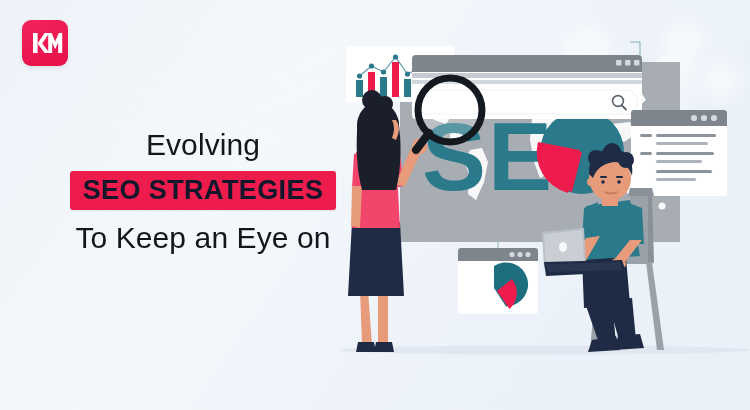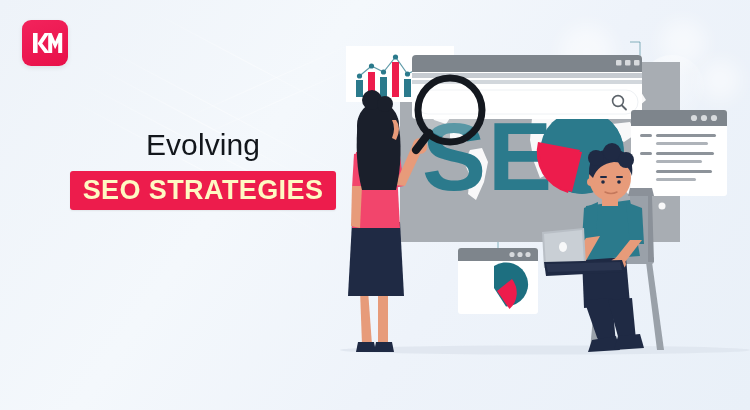--- a/index.html
+++ b/index.html
@@ -50,21 +50,21 @@
   .h-line1, .h-line3 {
     font-size:30px; line-height:1.12;
     color:#13171c; font-weight:400;
     letter-spacing:.1px;
   }
   .h-line3 { margin-top:11px; }
   .h-banner-wrap { margin-top:9px; }
   .h-banner {
     display:inline-block;
     background:#ed1c4c;
-    color:#fef9c3;
+    color:#0f172a;
     font-size:27px;
     font-weight:bold;
     letter-spacing:.4px;
     padding:5px 13px 6px 13px;
     border-radius:3px;
     line-height:1.05;
     box-shadow:0 1px 2px rgba(0,0,0,.07);
   }
 
   
@@ -104,20 +104,21 @@
         </g>
       </svg>
     </div>
   </div>
 
   <div id="headline">
     <div class="h-line1">Evolving</div>
     <div class="h-banner-wrap">
       <span class="h-banner">SEO STRATEGIES</span>
     </div>
+    <div class="h-line3">To Keep an Eye on</div>
   </div>
 
   <div id="illus">
     <svg viewBox="0 0 420 410" xmlns="http://www.w3.org/2000/svg">
       <defs>
         <clipPath id="boardClip">
             <rect x="70" y="62" width="280" height="180"></rect>
           </clipPath>
         <clipPath id="barCardClip">
             <rect x="16" y="46" width="108" height="56"></rect>

